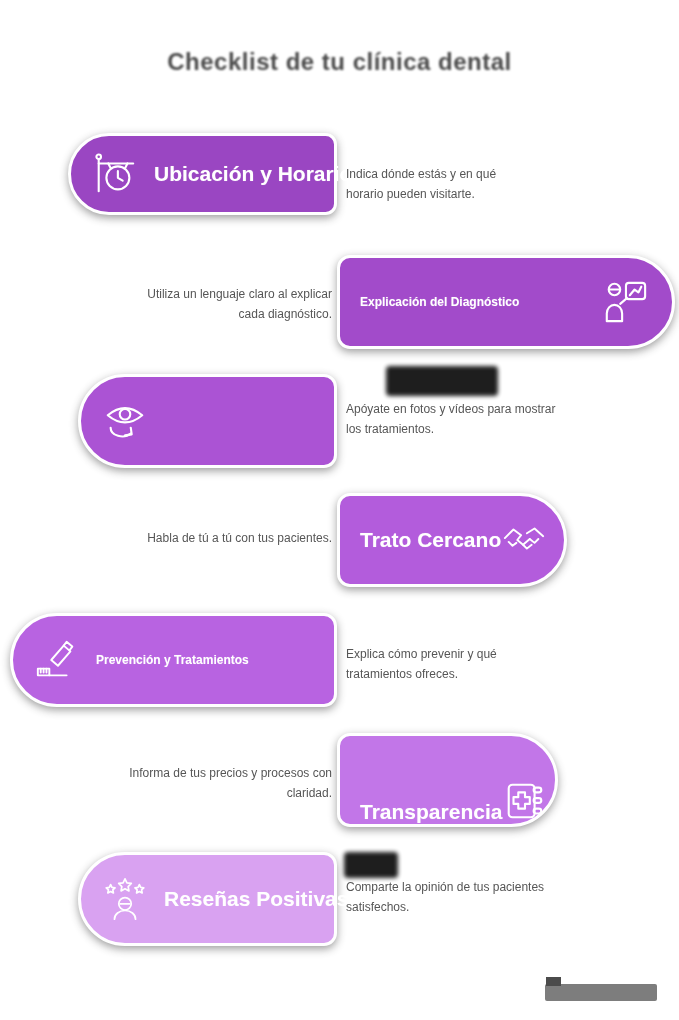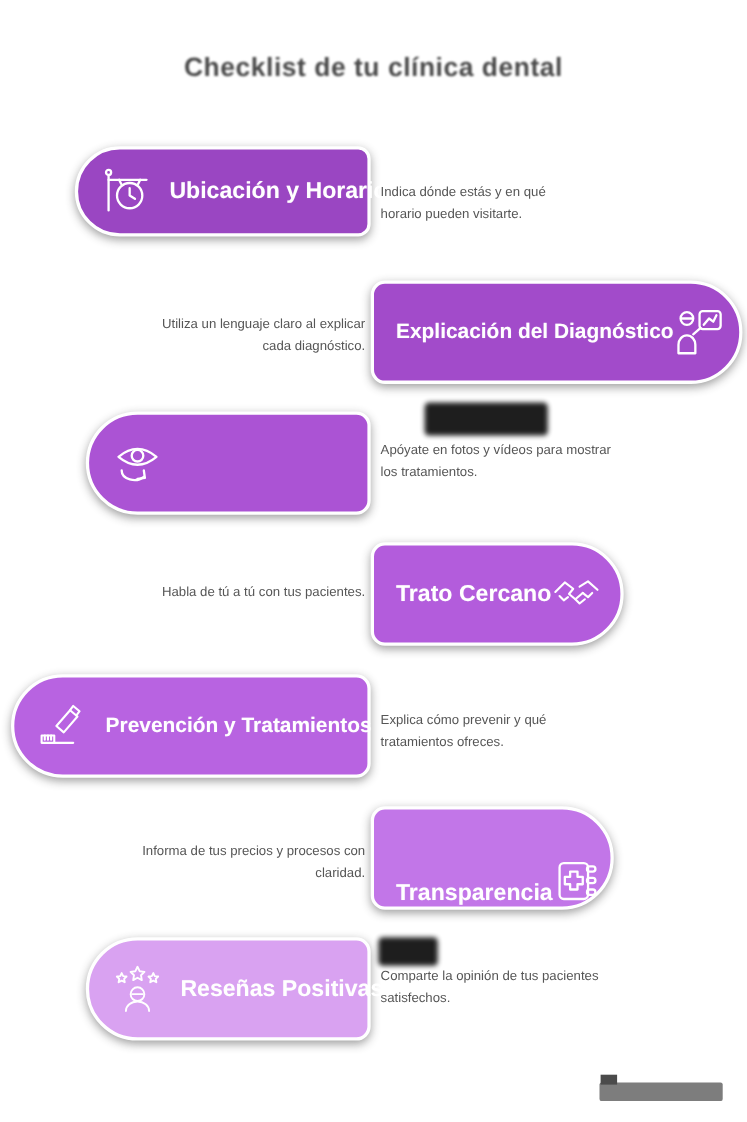--- a/index.html
+++ b/index.html
@@ -10,21 +10,21 @@
          font-size:24px;font-weight:bold;color:#4a4a4a;letter-spacing:.5px;
          filter:blur(0.8px);}
 
   .pill{position:absolute;display:flex;align-items:center;box-sizing:border-box;
         border:3px solid #ffffff;box-shadow:0 3px 9px rgba(40,40,40,.45);
         color:#ffffff;font-weight:bold;font-size:21px;}
   .pill.left{border-radius:47px 13px 13px 47px;padding-left:21px;}
   .pill.right{border-radius:13px 47px 47px 13px;padding-left:20px;justify-content:space-between;padding-right:24px;}
   .pill .label{white-space:nowrap;text-shadow:0 0 1px rgba(255,255,255,.35);}
   .pill.left .label{margin-left:16px;}
-  .pill.small{font-size:19px;}
+  .pill.small{font-size:12px;}
   .icon{width:46px;height:46px;flex:0 0 auto;display:block;}
   .icon svg{width:46px;height:46px;display:block;}
 
   .desc{position:absolute;font-size:12px;line-height:20px;color:#565656;
         filter:blur(0.55px);}
   .desc.rt{text-align:right;}
 
   .smudge{position:absolute;background:#0c0c0c;border-radius:4px;filter:blur(2.2px);opacity:.92;}
 
   .watermark{position:absolute;right:22px;bottom:19px;width:112px;height:17px;

